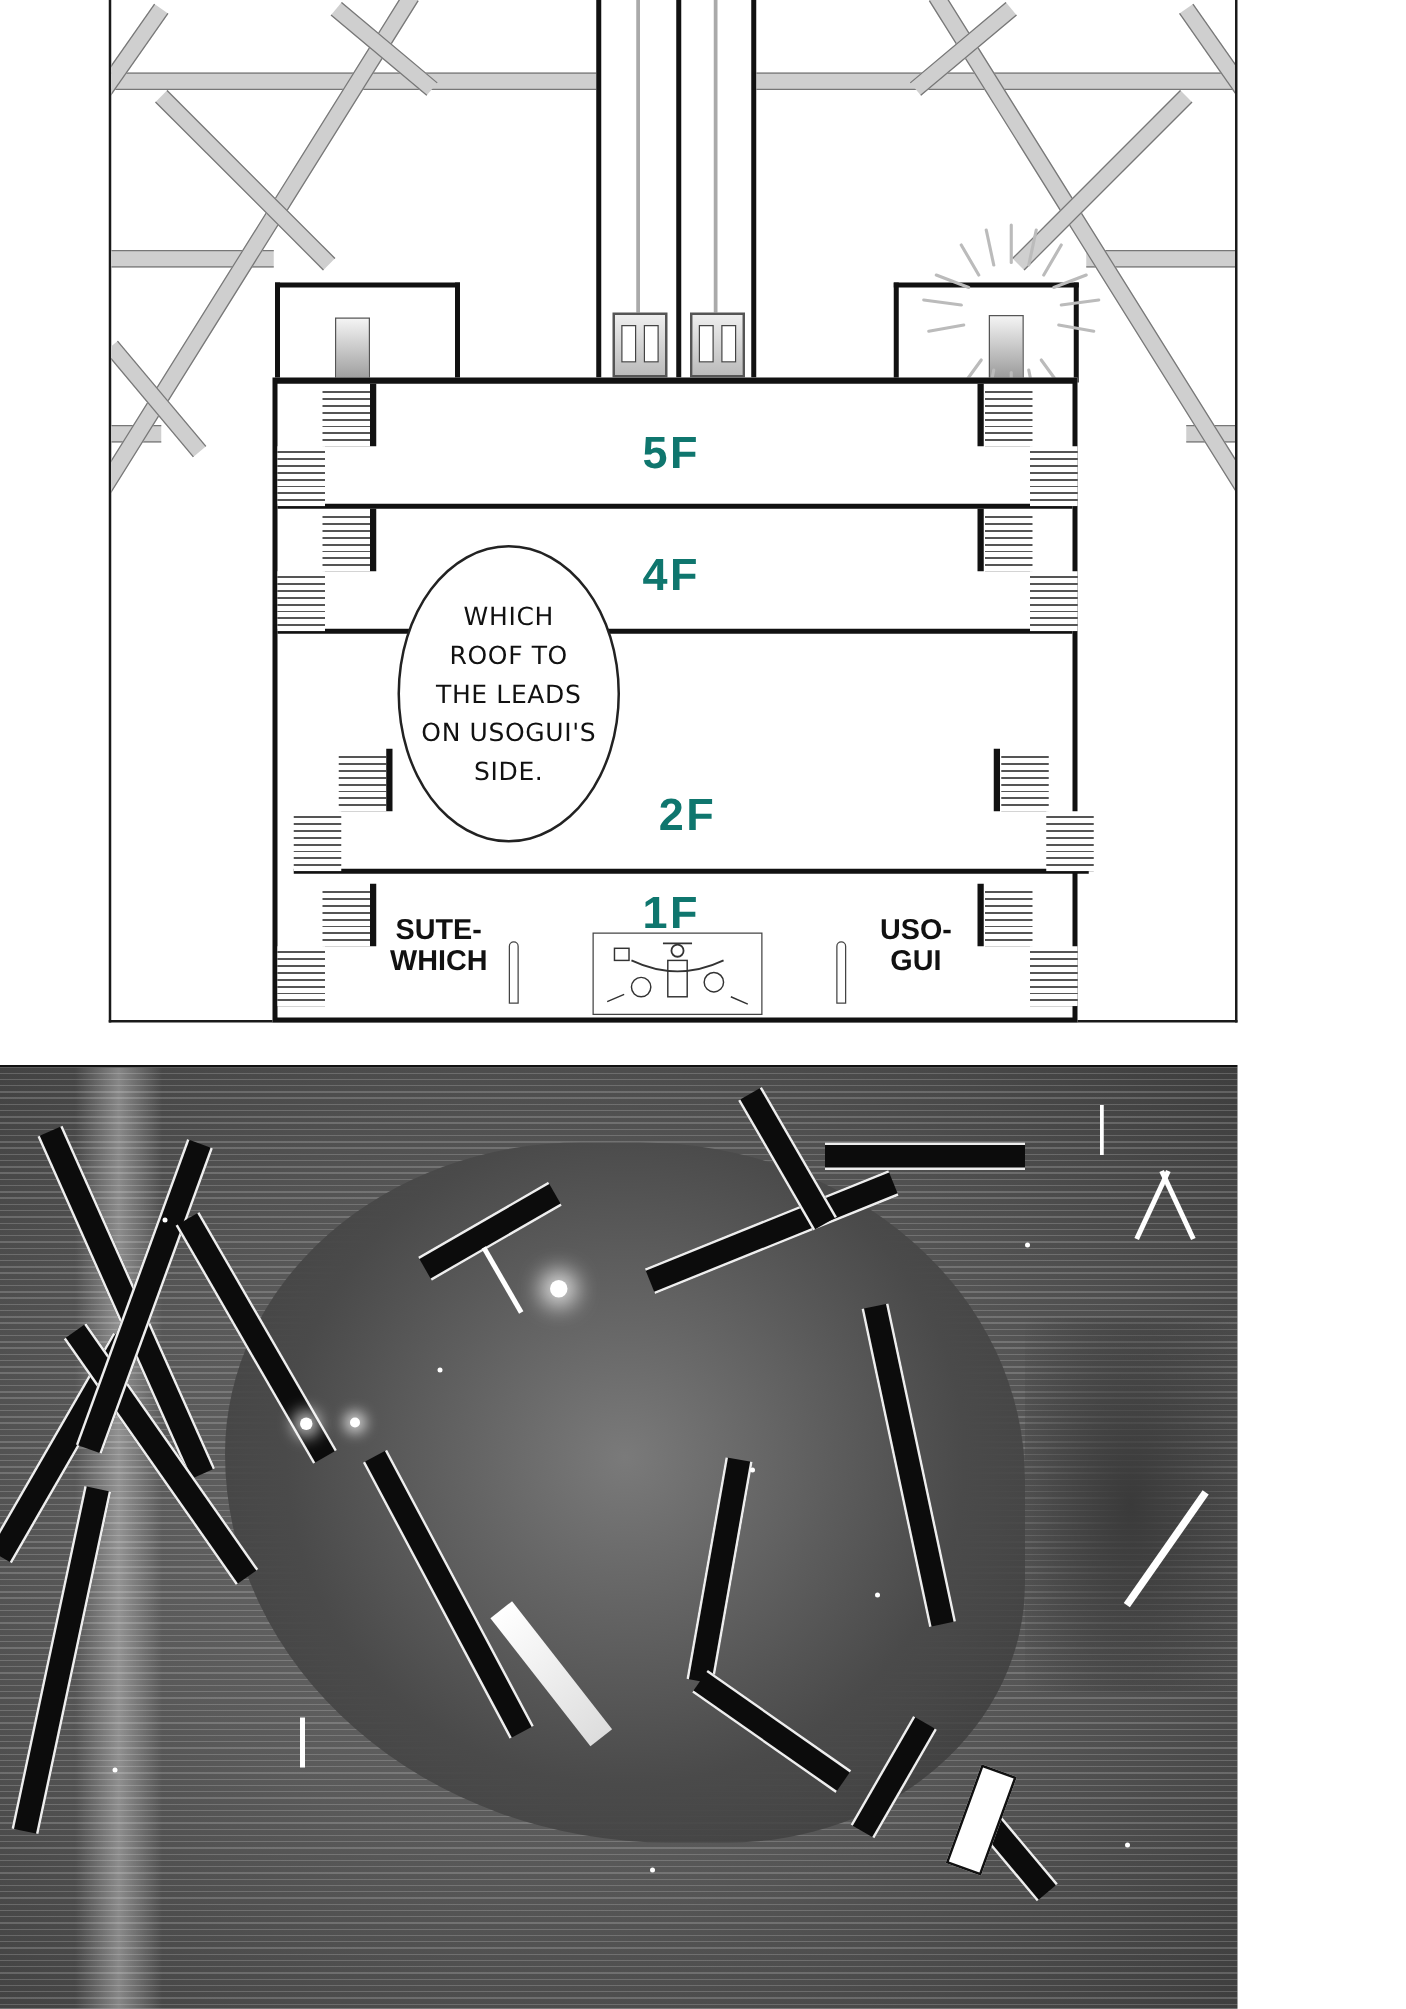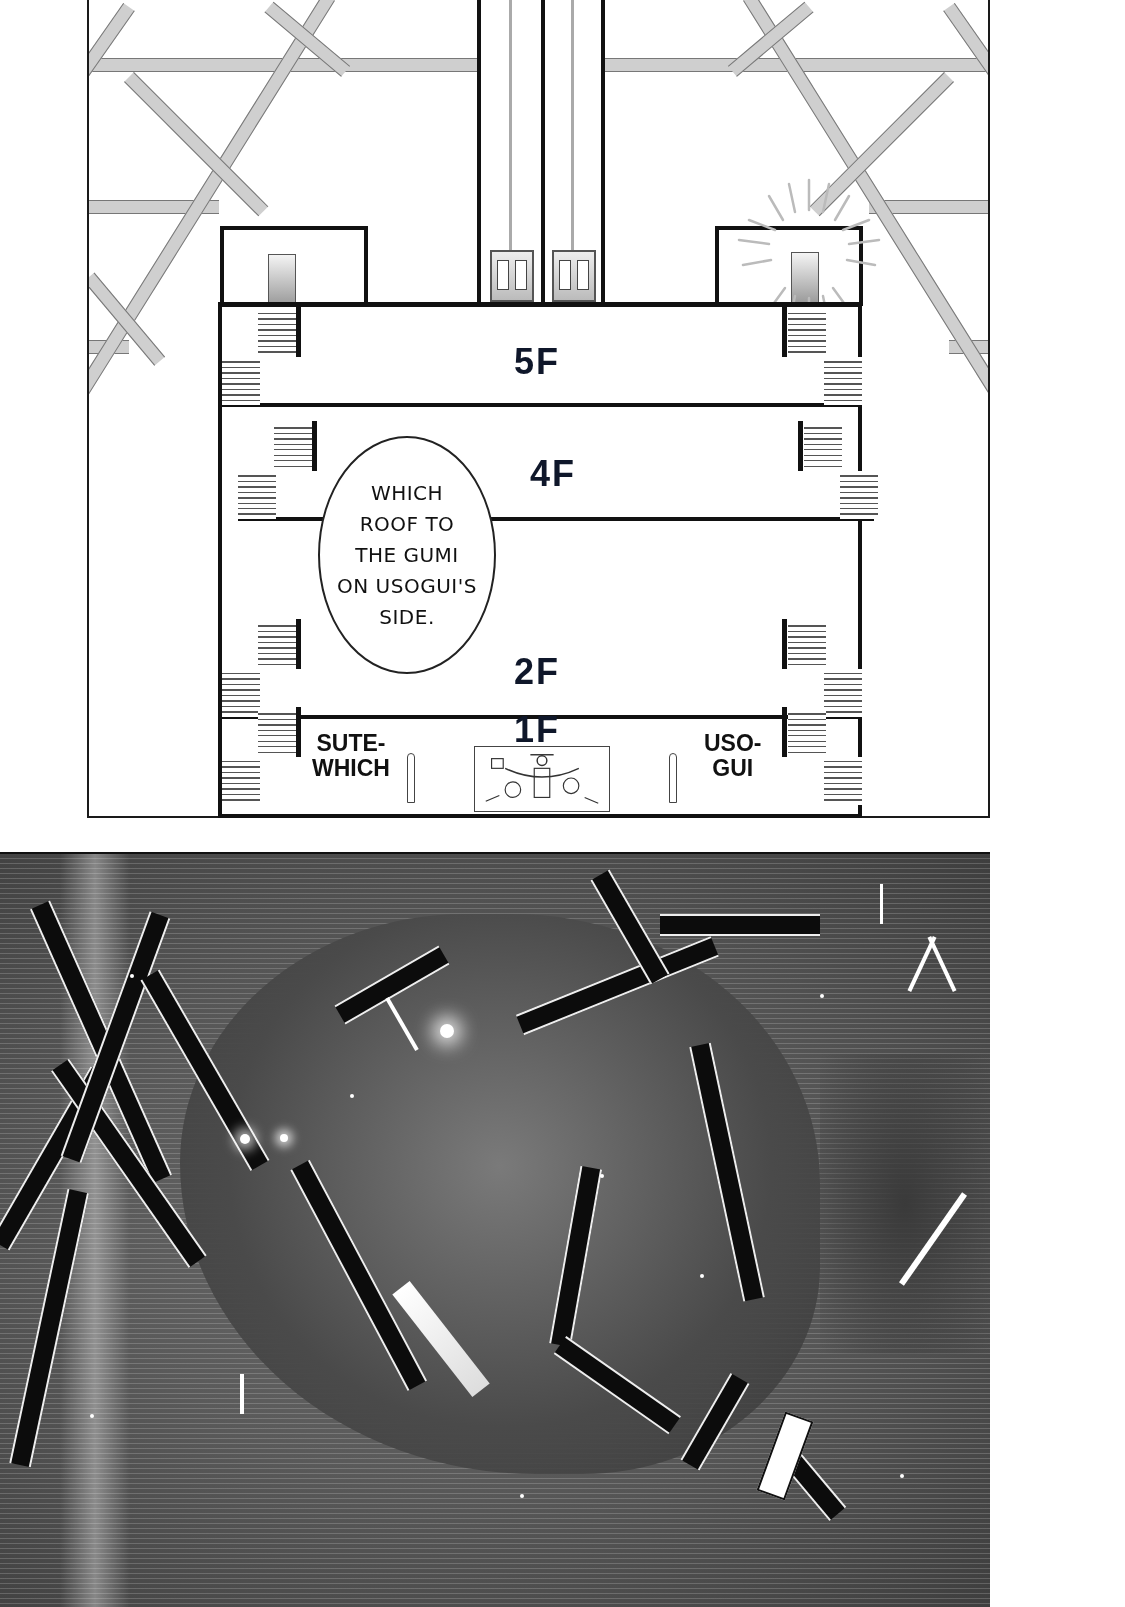--- a/index.html
+++ b/index.html
@@ -12,21 +12,21 @@
   .shaft-div{position:absolute;left:60px;top:0;width:4px;height:302px;background:#111;}
   .cable{position:absolute;top:0;width:3px;height:250px;background:#aaa;}
   .elev-door{position:absolute;width:44px;height:52px;border:2px solid #555;background:linear-gradient(#eee,#bbb);box-sizing:border-box;}
   .elev-door i{position:absolute;top:8px;width:10px;height:28px;border:1.5px solid #444;background:#fff;}
   .roofbox{position:absolute;top:226px;width:148px;height:80px;border:4px solid #111;border-bottom:none;box-sizing:border-box;background:#fff;}
   .door{position:absolute;width:28px;height:52px;border:1.5px solid #555;background:linear-gradient(#f4f4f4,#9a9a9a);box-sizing:border-box;}
   #building{left:218px;top:302px;width:644px;height:516px;border:4px solid #111;border-top:5px solid #111;box-sizing:border-box;background:#fff;}
   .floor{position:absolute;left:0;width:636px;height:100px;border-bottom:4px solid #111;box-sizing:border-box;}
   .stair{position:absolute;width:38px;height:48px;background:repeating-linear-gradient(#fff 0 4px,#555 4px 5.5px);}
   .stair-wall{position:absolute;width:5px;background:#111;}
-  .floor-label{position:absolute;left:292px;font-weight:bold;font-size:36px;color:#0f172a;letter-spacing:2px;}
+  .floor-label{position:absolute;left:292px;font-weight:bold;font-size:36px;color:#0f766e;letter-spacing:2px;}
   .group-label{position:absolute;font-weight:bold;font-size:23px;line-height:25px;color:#111;text-align:center;}
   .ring{display:inline-block;width:22px;height:22px;border:1.5px solid #333;border-radius:50%;margin:0 1px;}
   #bubble{left:318px;top:436px;width:178px;height:238px;border:2px solid #222;border-radius:50%;background:#fff;box-sizing:border-box;display:flex;align-items:center;justify-content:center;}
   #bubble-text{font-family:"DejaVu Sans",sans-serif;font-size:20px;line-height:31px;text-align:center;color:#111;letter-spacing:0.5px;}
   #shine{left:640px;top:170px;width:160px;height:170px;}
   .figure{position:absolute;width:8px;height:50px;border:1.5px solid #444;border-radius:5px 5px 0 0;box-sizing:border-box;background:#fff;}
   #tv{left:474px;top:746px;width:136px;height:66px;border:1.5px solid #444;background:#fff;box-sizing:border-box;}
   
   #panel-bottom{left:0;top:852px;width:990px;height:755px;overflow:hidden;
     background:
@@ -104,30 +104,30 @@
 
   <div class="floor" style="top:0;">
     <div class="stair" style="left:36px;top:2px;"></div>
     <div class="stair" style="left:0;top:50px;"></div>
     <div class="stair-wall" style="left:74px;top:0;height:50px;"></div>
     <div class="stair" style="left:566px;top:2px;"></div>
     <div class="stair" style="left:602px;top:50px;"></div>
     <div class="stair-wall" style="left:560px;top:0;height:50px;"></div>
     <div class="floor-label" style="top:34px;">5F</div>
   </div>
-  <div class="floor" style="top:114px;margin-left:16px;">
+  <div class="floor" style="top:100px;">
     <div class="stair" style="left:36px;top:2px;"></div>
     <div class="stair" style="left:0;top:50px;"></div>
     <div class="stair-wall" style="left:74px;top:0;height:50px;"></div>
     <div class="stair" style="left:566px;top:2px;"></div>
     <div class="stair" style="left:602px;top:50px;"></div>
     <div class="stair-wall" style="left:560px;top:0;height:50px;"></div>
     <div class="floor-label" style="top:32px;">4F</div>
   </div>
-  <div class="floor" style="top:312px;">
+  <div class="floor" style="top:292px;margin-left:13px;">
     <div class="stair" style="left:36px;top:2px;"></div>
     <div class="stair" style="left:0;top:50px;"></div>
     <div class="stair-wall" style="left:74px;top:0;height:50px;"></div>
     <div class="stair" style="left:566px;top:2px;"></div>
     <div class="stair" style="left:602px;top:50px;"></div>
     <div class="stair-wall" style="left:560px;top:0;height:50px;"></div>
     <div class="floor-label" style="top:32px;">2F</div>
   </div>
   <div class="floor" style="top:400px;height:107px;border-bottom:none;">
     <div class="stair" style="left:36px;top:2px;"></div>
@@ -158,21 +158,21 @@
   <circle cx="38" cy="44" r="8" fill="none" stroke="#333" stroke-width="1.2"></circle>
   <circle cx="98" cy="40" r="8" fill="none" stroke="#333" stroke-width="1.2"></circle>
   <rect x="16" y="12" width="12" height="10" fill="none" stroke="#333" stroke-width="1.2"></rect>
   <path d="M10 56 l14 -6 M112 52 l14 6" stroke="#333" stroke-width="1.2"></path>
 </svg>
 
 <div id="bubble" class="abs">
   <div id="bubble-text">
     <div>WHICH</div>
     <div>ROOF TO</div>
-    <div>THE GUMI</div>
+    <div>THE LEADS</div>
     <div>ON USOGUI'S</div>
     <div>SIDE.</div>
   </div>
 </div>
 
 <div id="panel-bottom" class="abs">
 
   <div class="abs" style="left:60px;top:0;width:70px;height:760px;background:linear-gradient(90deg,rgba(255,255,255,0),rgba(255,255,255,0.35),rgba(255,255,255,0));"></div>
 
   <div class="abs" style="left:180px;top:60px;width:640px;height:560px;border-radius:48% 52% 40% 60%;background:radial-gradient(ellipse at 50% 45%,#7a7a7a 0%,#4a4a4a 60%,rgba(40,40,40,0.6) 100%);"></div>

